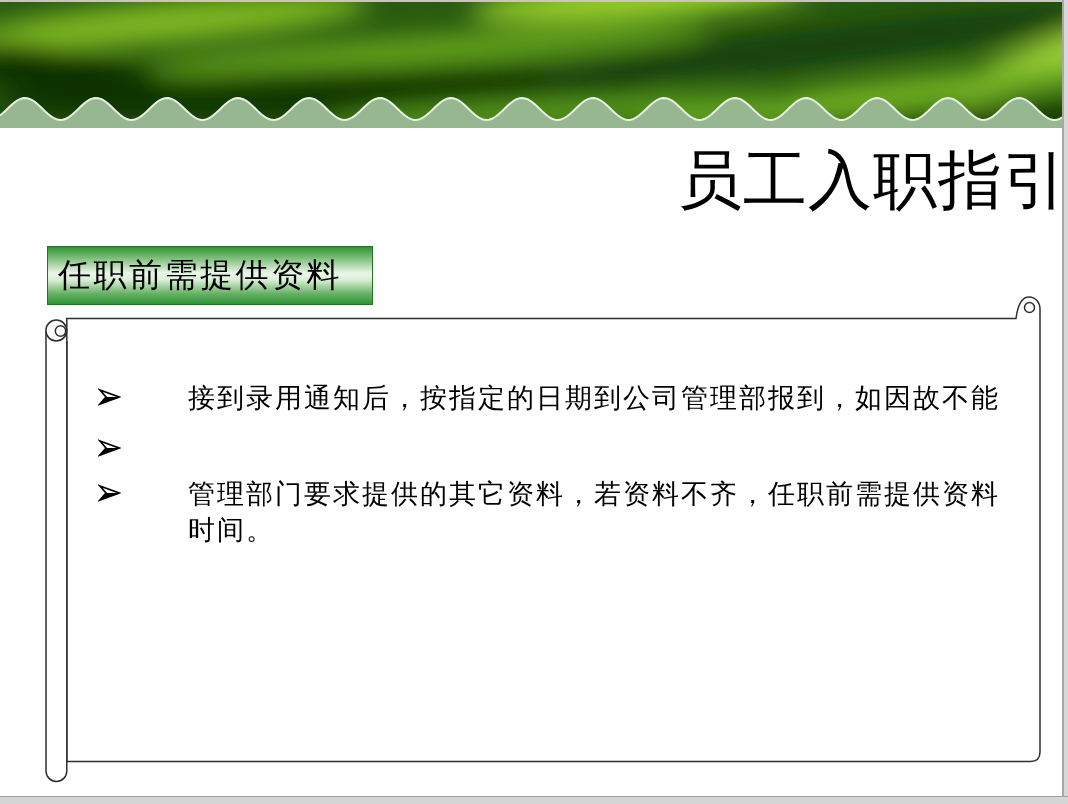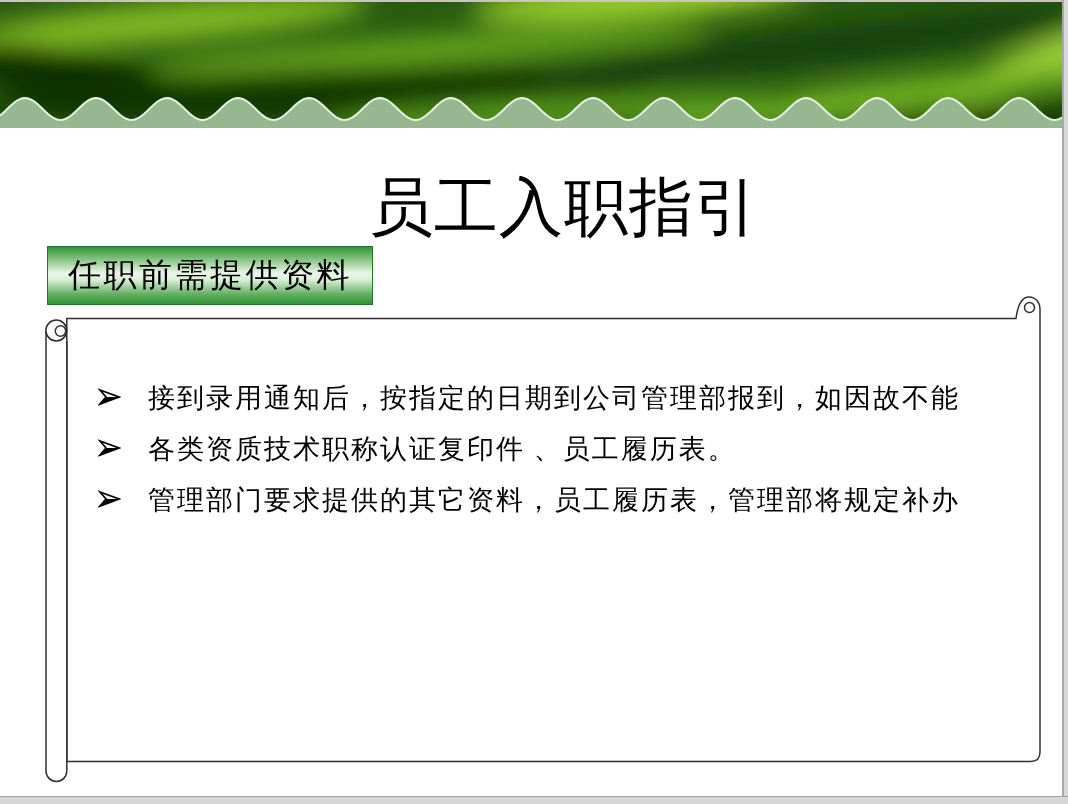--- a/index.html
+++ b/index.html
@@ -8,38 +8,38 @@
     background:#ffffff;font-family:"Liberation Serif",serif;
   }
   
   .edge-top{position:absolute;left:0;top:0;width:1068px;height:2px;background:#c6c6c6;}
   .edge-right{position:absolute;top:0;right:0;width:4px;height:804px;background:#d8d8d8;border-left:2px solid #a8a8a8;}
   .edge-bottom{position:absolute;left:0;bottom:0;width:1068px;height:7px;background:#d6d6d6;border-top:1px solid #a0a0a0;}
   
   .banner{position:absolute;left:0;top:0;width:1068px;height:128px;}
   
   .page-title{
-    position:absolute;top:164px;left:60px;right:0;height:86px;
-    text-align:center;font-family:"Liberation Sans",sans-serif;
+    position:absolute;top:137px;left:60px;right:0;height:86px;
+    text-align:right;font-family:"Liberation Sans",sans-serif;
     font-size:64px;font-weight:500;color:#000;letter-spacing:1px;line-height:86px;
     white-space:nowrap;
   }
   
   .section-label{
     position:absolute;left:47px;top:246px;width:326px;height:59px;
     box-sizing:border-box;border:1px solid #267326;
     background:linear-gradient(180deg,#2f9435 0%,#7fbf7c 20%,#eaf6e8 46%,#d9eed6 58%,#66b163 82%,#2f9435 100%);
     font-size:33px;letter-spacing:2.5px;color:#000;
-    line-height:57px;padding-left:20px;white-space:nowrap;
+    line-height:57px;padding-left:10px;white-space:nowrap;
   }
   
   .scroll-svg{position:absolute;left:40px;top:290px;width:1010px;height:505px;}
   
   .bullets{position:absolute;left:98px;top:380px;width:910px;}
-  .bullet-item{display:flex;margin:0 0 15px 0;}
+  .bullet-item{display:flex;margin:0 0 15px 0;gap:40px;}
   .bullet-marker{flex:0 0 50px;padding-top:8px;}
   .bullet-text{flex:1;font-size:27px;line-height:36px;letter-spacing:2px;color:#000;}
   .bullet-line{white-space:nowrap;}
 </style>
 </head>
 <body>
 
 <svg class="banner" viewBox="0 0 1068 128" preserveAspectRatio="none">
   <defs>
     <filter id="blur" x="-60%" y="-60%" width="220%" height="220%">
@@ -106,31 +106,31 @@
     </span>
   </div>
   <div class="bullet-item">
     <span class="bullet-marker">
       <svg width="23" height="18" viewBox="0 0 23 18">
         <path d="M2,2 L21,9 L2,16 L8,9 Z" fill="#ffffff" stroke="#000000" stroke-width="1.7"></path>
         <path d="M2,16 L21,9 L8,9 Z" fill="#000000"></path>
       </svg>
     </span>
     <span class="bullet-text">
-      <div class="bullet-line">各类资质技术职称认证复印件 、员工履历表。</div>
     </span>
   </div>
   <div class="bullet-item">
     <span class="bullet-marker">
       <svg width="23" height="18" viewBox="0 0 23 18">
         <path d="M2,2 L21,9 L2,16 L8,9 Z" fill="#ffffff" stroke="#000000" stroke-width="1.7"></path>
         <path d="M2,16 L21,9 L8,9 Z" fill="#000000"></path>
       </svg>
     </span>
     <span class="bullet-text">
-      <div class="bullet-line">管理部门要求提供的其它资料，员工履历表，管理部将规定补办</div>
+      <div class="bullet-line">管理部门要求提供的其它资料，若资料不齐，任职前需提供资料</div>
+      <div class="bullet-line">时间。</div>
     </span>
   </div>
 </div>
 
 <div class="edge-top"></div>
 <div class="edge-right"></div>
 <div class="edge-bottom"></div>
 
 </body></html>

